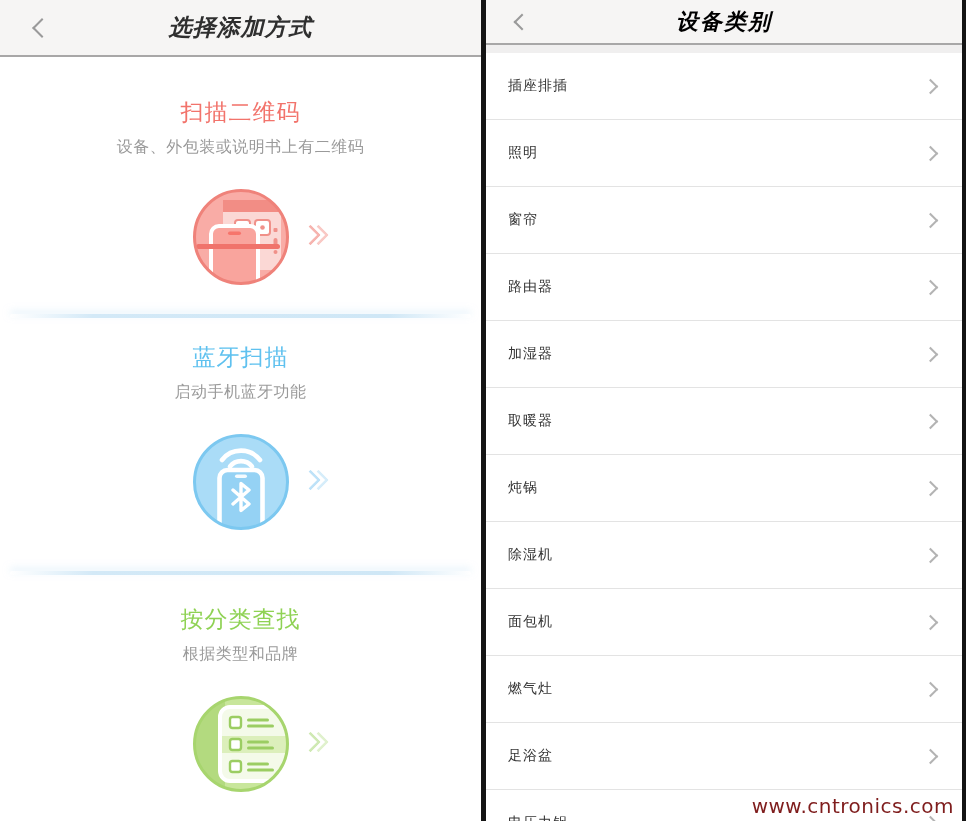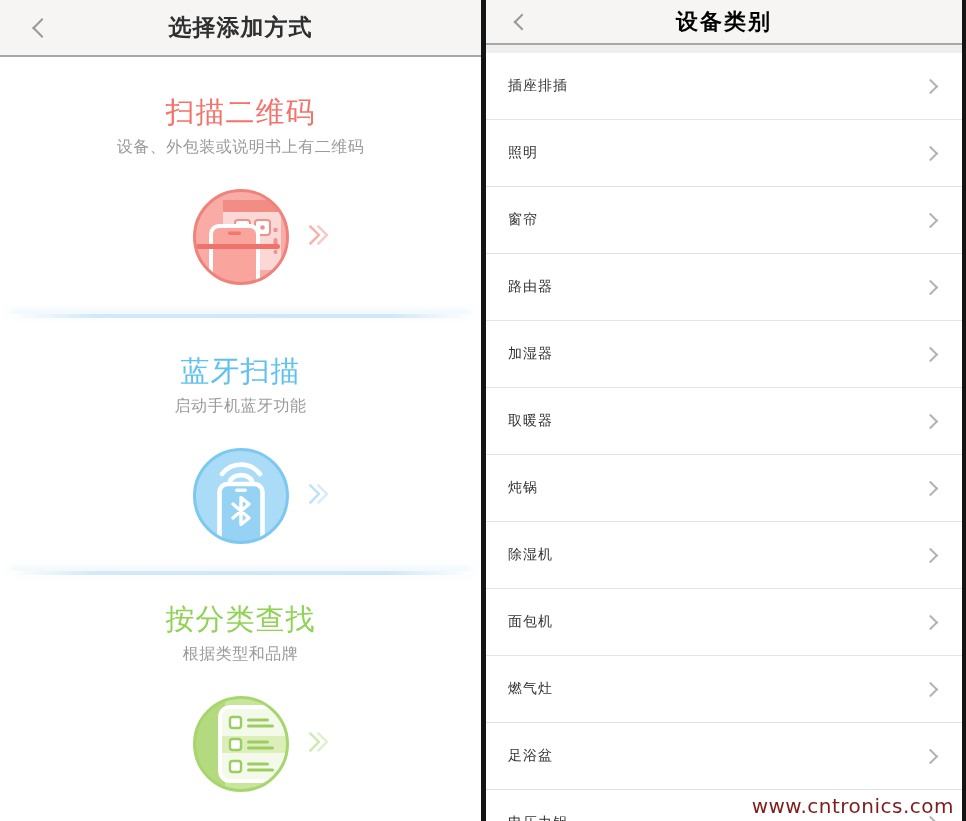--- a/index.html
+++ b/index.html
@@ -5,32 +5,32 @@
   * { margin:0; padding:0; box-sizing:border-box; }
   html,body { background:#ffffff; }
   body { font-family:"DejaVu Sans", sans-serif; }
   .stage { position:relative; width:966px; height:821px; overflow:hidden; background:#fff; }
 
   
   .phone-left { position:absolute; left:0; top:0; width:481px; height:821px; background:#fff; overflow:hidden; }
   .app-header { position:relative; display:flex; align-items:center; justify-content:center;
                 background:#f6f5f4; border-bottom:2px solid #a8a7a7; }
   .phone-left .app-header { height:57px; }
-  .hdr-title { font-size:23px; color:#2f2f2f; font-weight:600; letter-spacing:1px; }
+  .hdr-title { font-size:23px; color:#2f2f2f; font-weight:600; letter-spacing:1px;font-style:italic; }
   .back-btn { position:absolute; left:24px; top:50%; transform:translateY(-50%);
               width:30px; height:30px; display:flex; align-items:center; justify-content:center; cursor:pointer; }
   .chev { display:inline-block; border-style:solid; border-color:#9a9a9a; }
   .chev-back { width:14px; height:14px; border-width:2.6px 2.6px 0 0; transform:rotate(-135deg); margin-left:6px; }
 
   .left-body { position:relative; width:481px; height:764px; }
   .option { position:absolute; left:0; width:481px; text-align:center; }
   .opt-qr  { top:0;   height:261px; padding-top:38px; }
-  .opt-bt  { top:261px; height:237px; padding-top:36px; }
+  .opt-bt  { top:247px; height:237px; padding-top:36px; }
   .opt-cat { top:518px; height:246px; padding-top:27px; }
-  .opt-title { font-size:29px; line-height:34px; font-weight:500; letter-spacing:1px; }
+  .opt-title { font-size:23px; line-height:34px; font-weight:500; letter-spacing:1px; }
   .opt-title.qr  { color:#f2736b; }
   .opt-title.bt  { color:#5fc1ef; }
   .opt-title.cat { color:#8fd254; }
   .opt-sub { font-size:16px; line-height:24px; color:#9a9a9a; margin-top:6px; letter-spacing:0.5px; }
   .icon-row { position:relative; margin-top:26px; height:104px; display:flex; justify-content:center; }
   .big-icon { display:inline-block; width:104px; height:104px; cursor:pointer; }
   .dbl-chev { position:absolute; left:calc(50% + 62px); top:50%; transform:translateY(-50%); white-space:nowrap; }
   .dbl-chev i { display:inline-block; width:15px; height:15px; border-style:solid; border-width:3px 3px 0 0;
                 transform:rotate(45deg); border-radius:1.5px; }
   .dbl-chev i + i { margin-left:-7px; }

